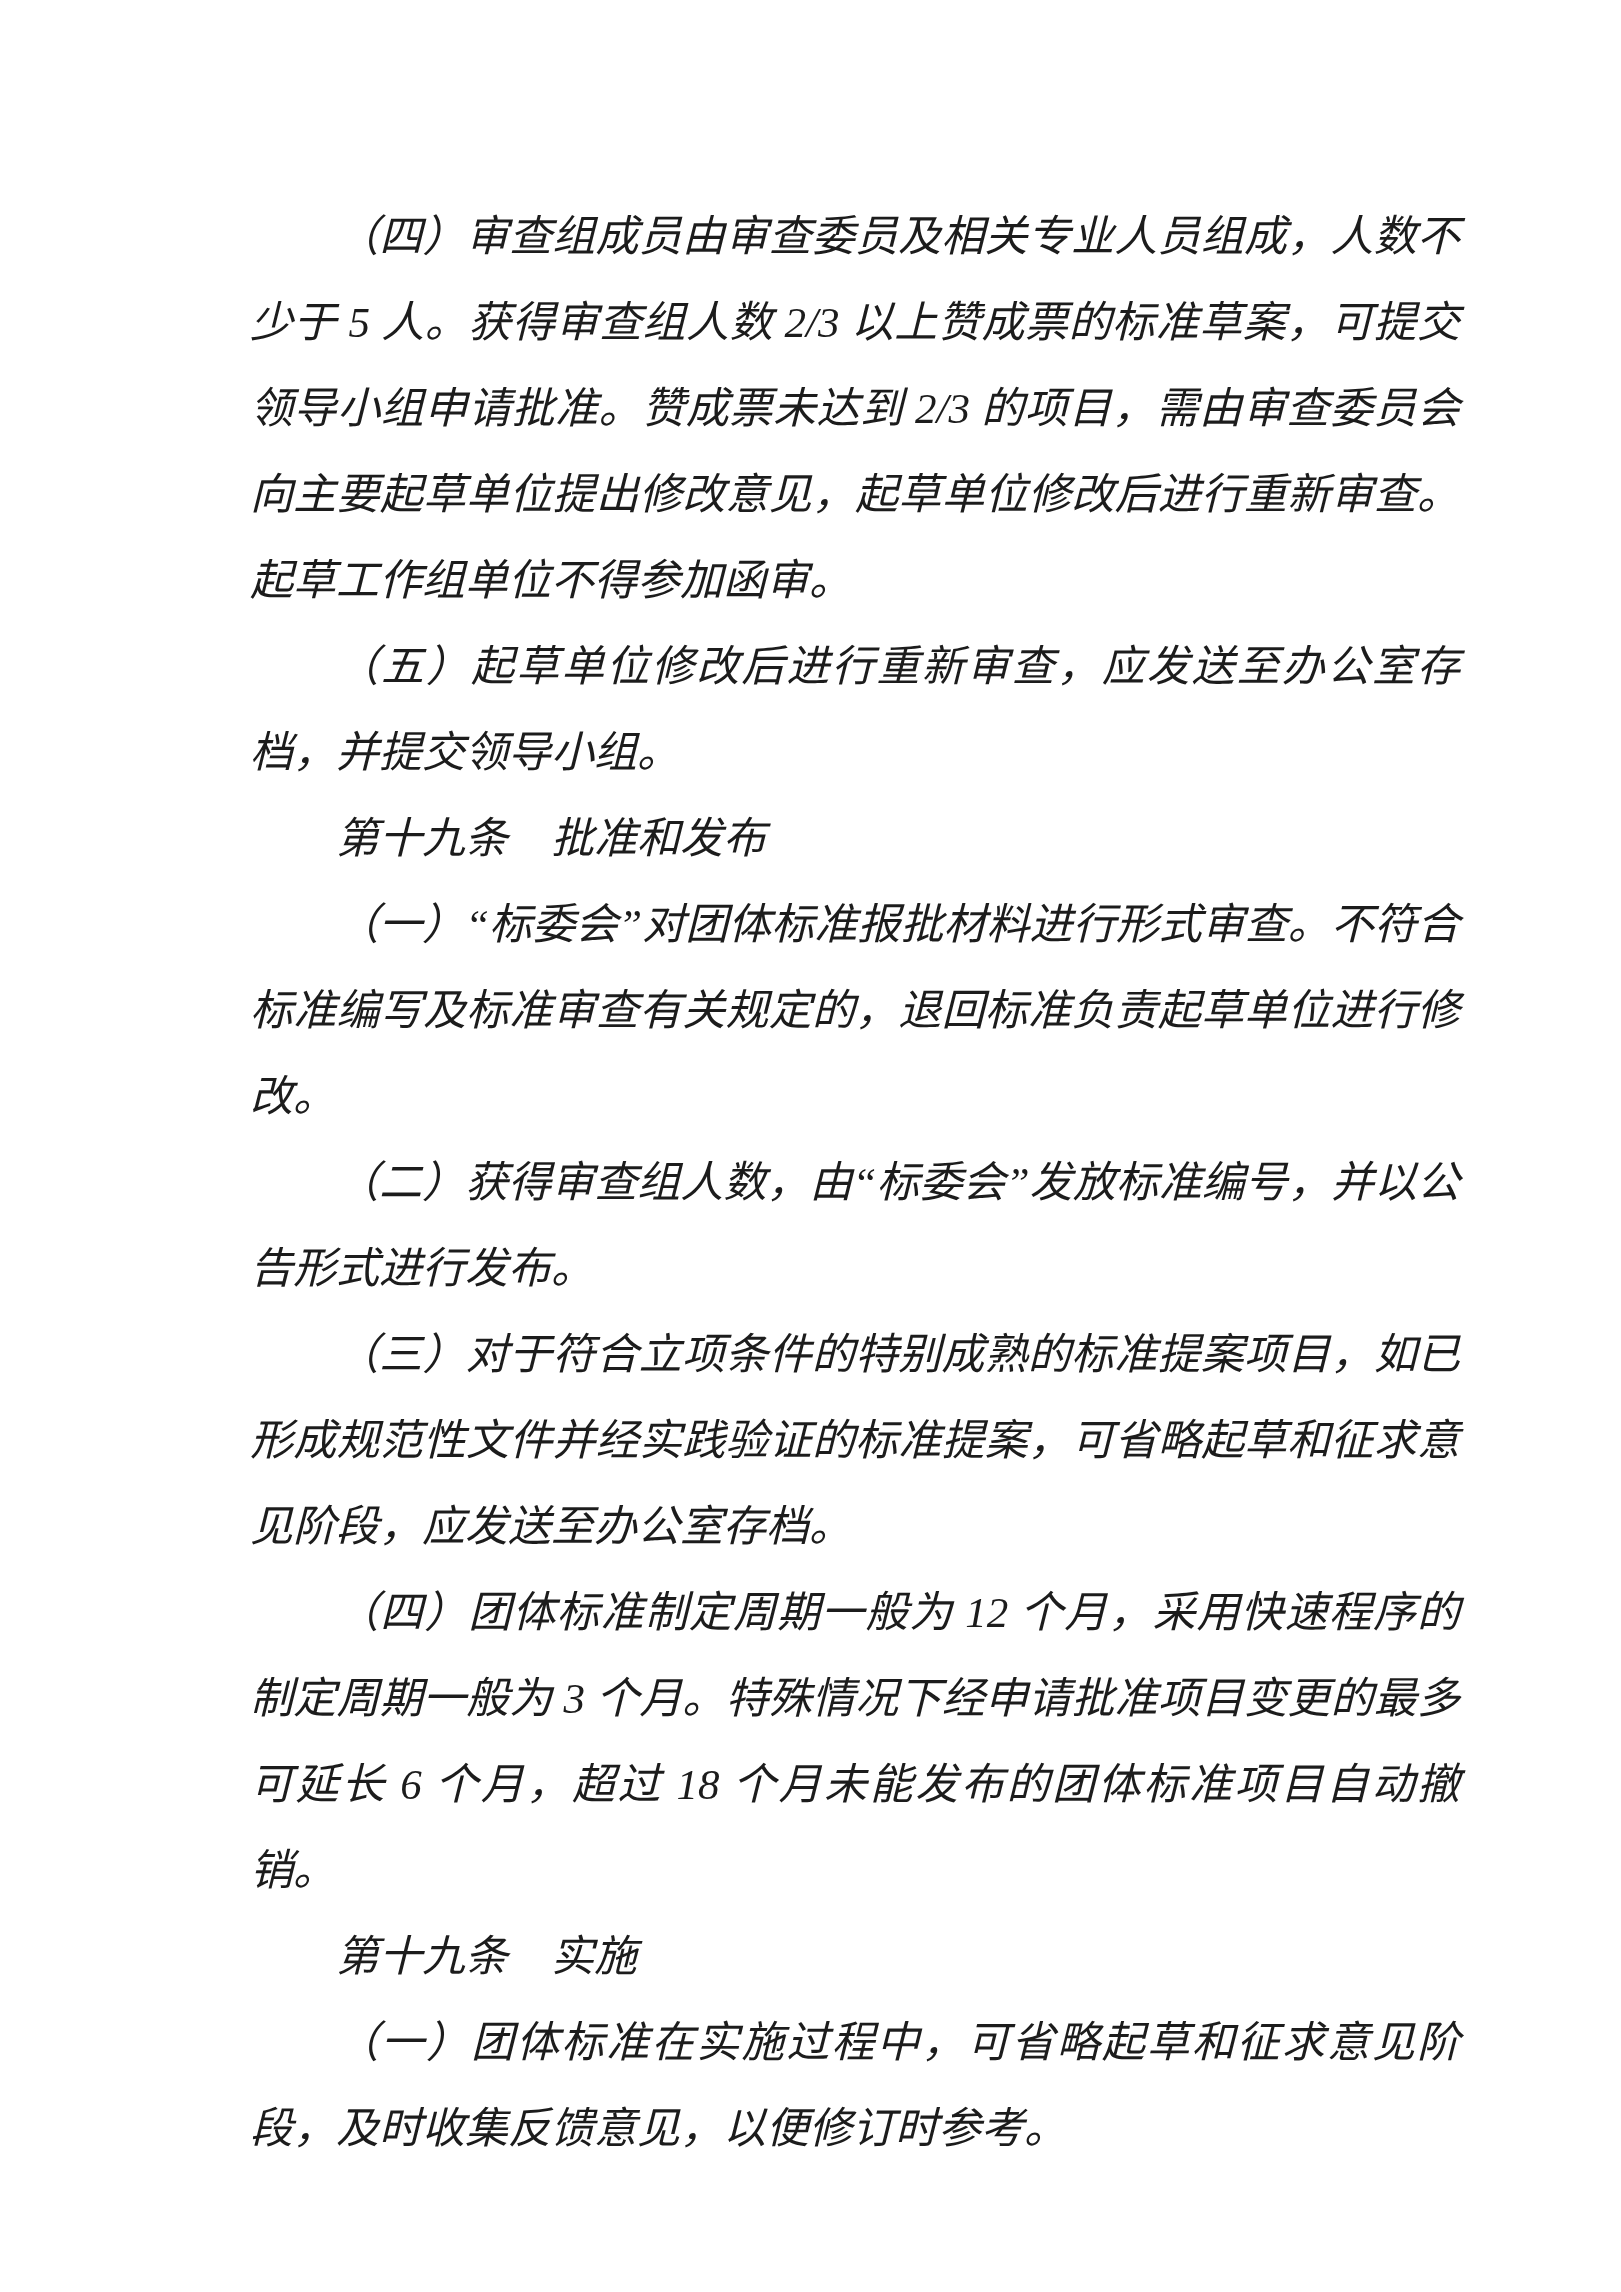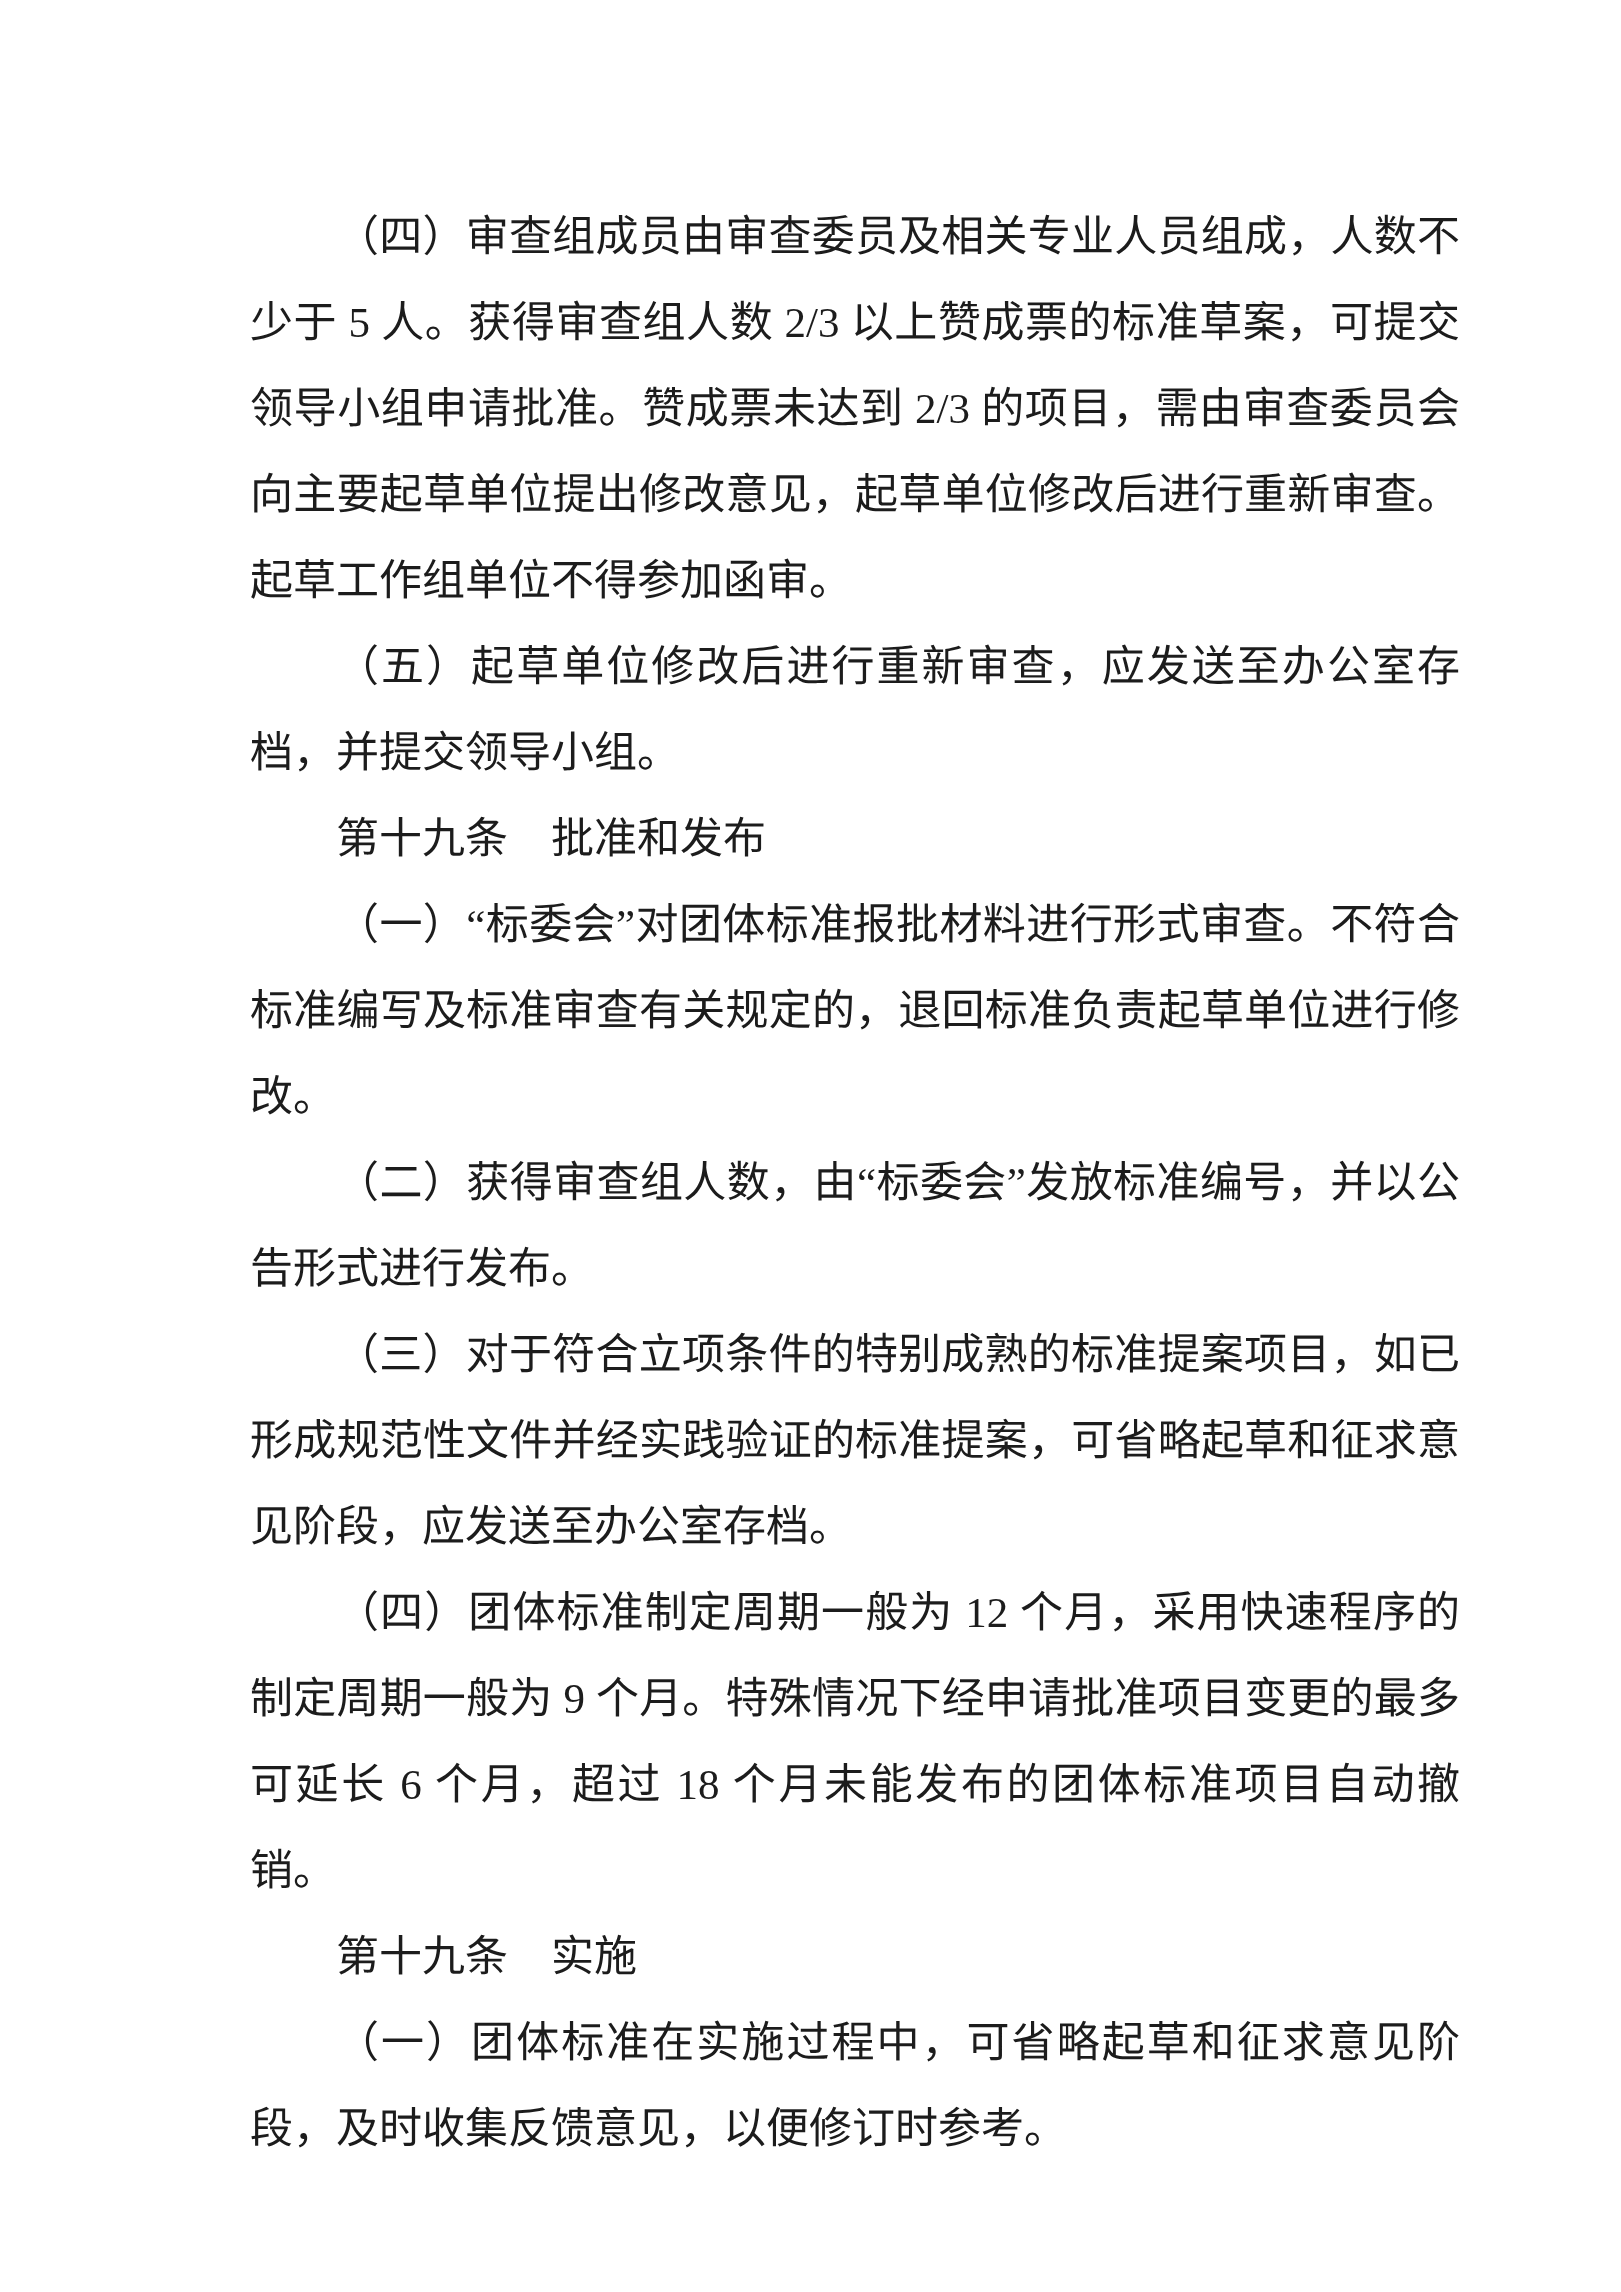--- a/index.html
+++ b/index.html
@@ -25,29 +25,30 @@
   .doc-block {
     margin: 0;
     padding: 0;
     text-indent: 2em;
     text-align: justify;
     font-weight: normal;
     font-size: 43px;
     line-height: 86px;
     word-break: break-all;
     overflow-wrap: break-word;
+    font-style: italic;
   }
 </style>
 </head>
 <body>
 
 <div class="page">
   <p class="doc-block">（四）审查组成员由审查委员及相关专业人员组成，人数不少于 5 人。获得审查组人数 2/3 以上赞成票的标准草案，可提交领导小组申请批准。赞成票未达到 2/3 的项目，需由审查委员会向主要起草单位提出修改意见，起草单位修改后进行重新审查。起草工作组单位不得参加函审。</p>
   <p class="doc-block">（五）起草单位修改后进行重新审查，应发送至办公室存档，并提交领导小组。</p>
   <p class="doc-block">第十九条　批准和发布</p>
   <p class="doc-block">（一）“标委会”对团体标准报批材料进行形式审查。不符合标准编写及标准审查有关规定的，退回标准负责起草单位进行修改。</p>
   <p class="doc-block">（二）获得审查组人数，由“标委会”发放标准编号，并以公告形式进行发布。</p>
   <p class="doc-block">（三）对于符合立项条件的特别成熟的标准提案项目，如已形成规范性文件并经实践验证的标准提案，可省略起草和征求意见阶段，应发送至办公室存档。</p>
-  <p class="doc-block">（四）团体标准制定周期一般为 12 个月，采用快速程序的制定周期一般为 9 个月。特殊情况下经申请批准项目变更的最多可延长 6 个月，超过 18 个月未能发布的团体标准项目自动撤销。</p>
+  <p class="doc-block">（四）团体标准制定周期一般为 12 个月，采用快速程序的制定周期一般为 3 个月。特殊情况下经申请批准项目变更的最多可延长 6 个月，超过 18 个月未能发布的团体标准项目自动撤销。</p>
   <p class="doc-block">第十九条　实施</p>
   <p class="doc-block">（一）团体标准在实施过程中，可省略起草和征求意见阶段，及时收集反馈意见，以便修订时参考。</p>
 </div>
 
 
 </body></html>

